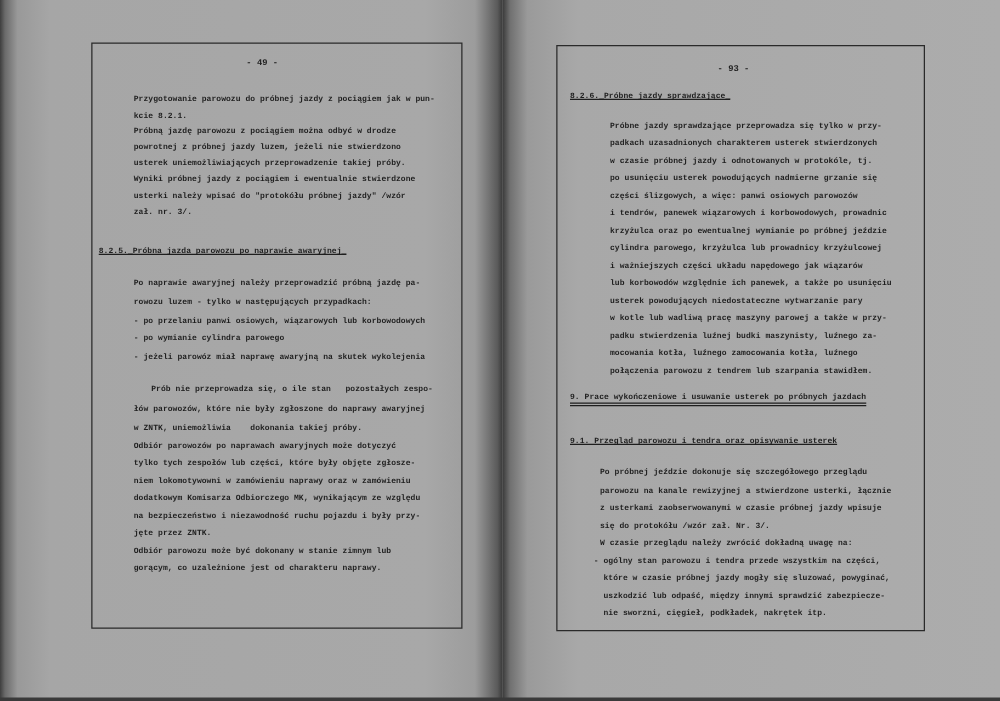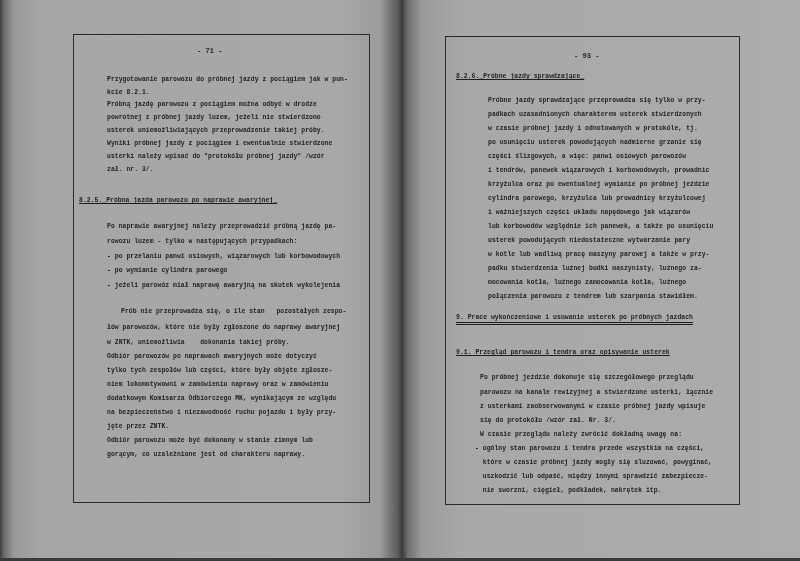--- a/index.html
+++ b/index.html
@@ -35,21 +35,21 @@
 <body>
 
 <div class="spread">
   <div class="page left"></div>
   <div class="page right"></div>
   <div class="bottom-strip"></div>
 
   <div class="frame left"></div>
   <div class="frame right"></div>
 
-  <div class="line pagenum" style="left:197px; top:47px;">- 71 -</div>
+  <div class="line pagenum" style="left:197px; top:47px;">- 49 -</div>
   <div class="line" style="left:107px; top:76px;">Przygotowanie parowozu do próbnej jazdy z pociągiem jak w pun-</div>
   <div class="line" style="left:107px; top:89px;">kcie 8.2.1.</div>
   <div class="line" style="left:107px; top:101px;">Próbną jazdę parowozu z pociągiem można odbyć w drodze</div>
   <div class="line" style="left:107px; top:114px;">powrotnej z próbnej jazdy luzem, jeżeli nie stwierdzono</div>
   <div class="line" style="left:107px; top:127px;">usterek uniemożliwiających przeprowadzenie takiej próby.</div>
   <div class="line" style="left:107px; top:140px;">Wyniki próbnej jazdy z pociągiem i ewentualnie stwierdzone</div>
   <div class="line" style="left:107px; top:153px;">usterki należy wpisać do "protokółu próbnej jazdy" /wzór</div>
   <div class="line" style="left:107px; top:166px;">zał. nr. 3/.</div>
   <div class="line u" style="left:79px; top:197px;">8.2.5._Próbna jazda parowozu po naprawie awaryjnej_</div>
   <div class="line" style="left:107px; top:223px;">Po naprawie awaryjnej należy przeprowadzić próbną jazdę pa-</div>

